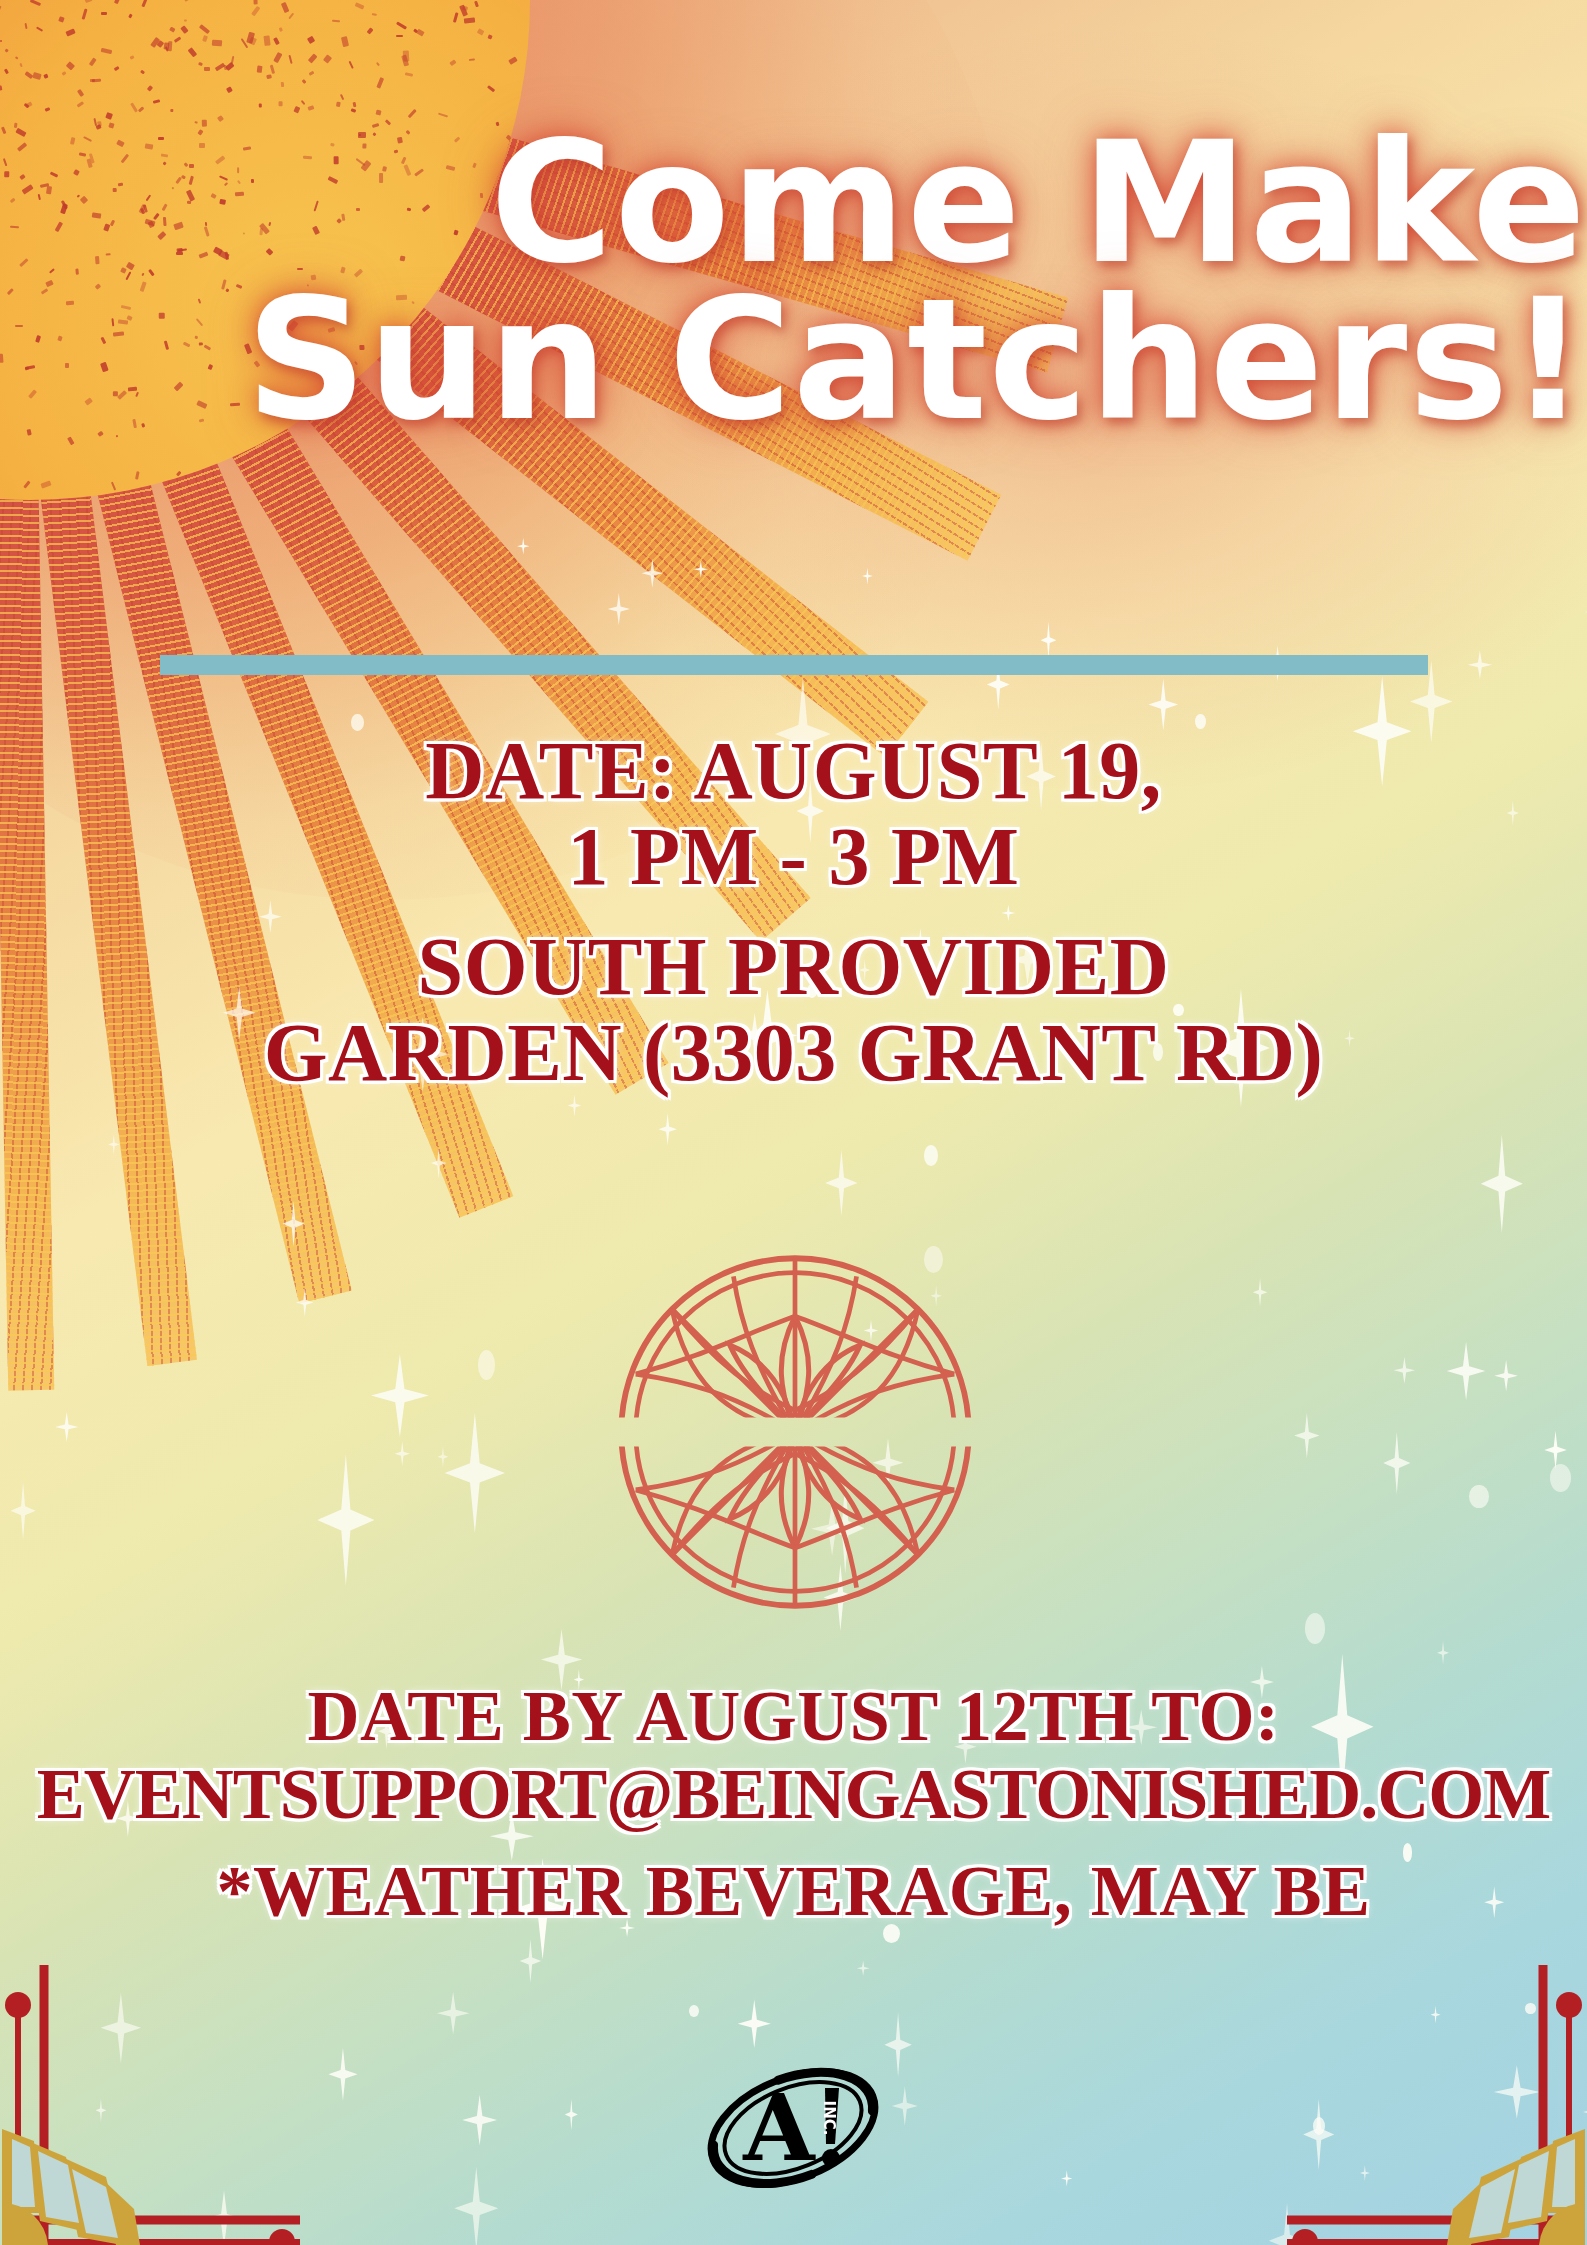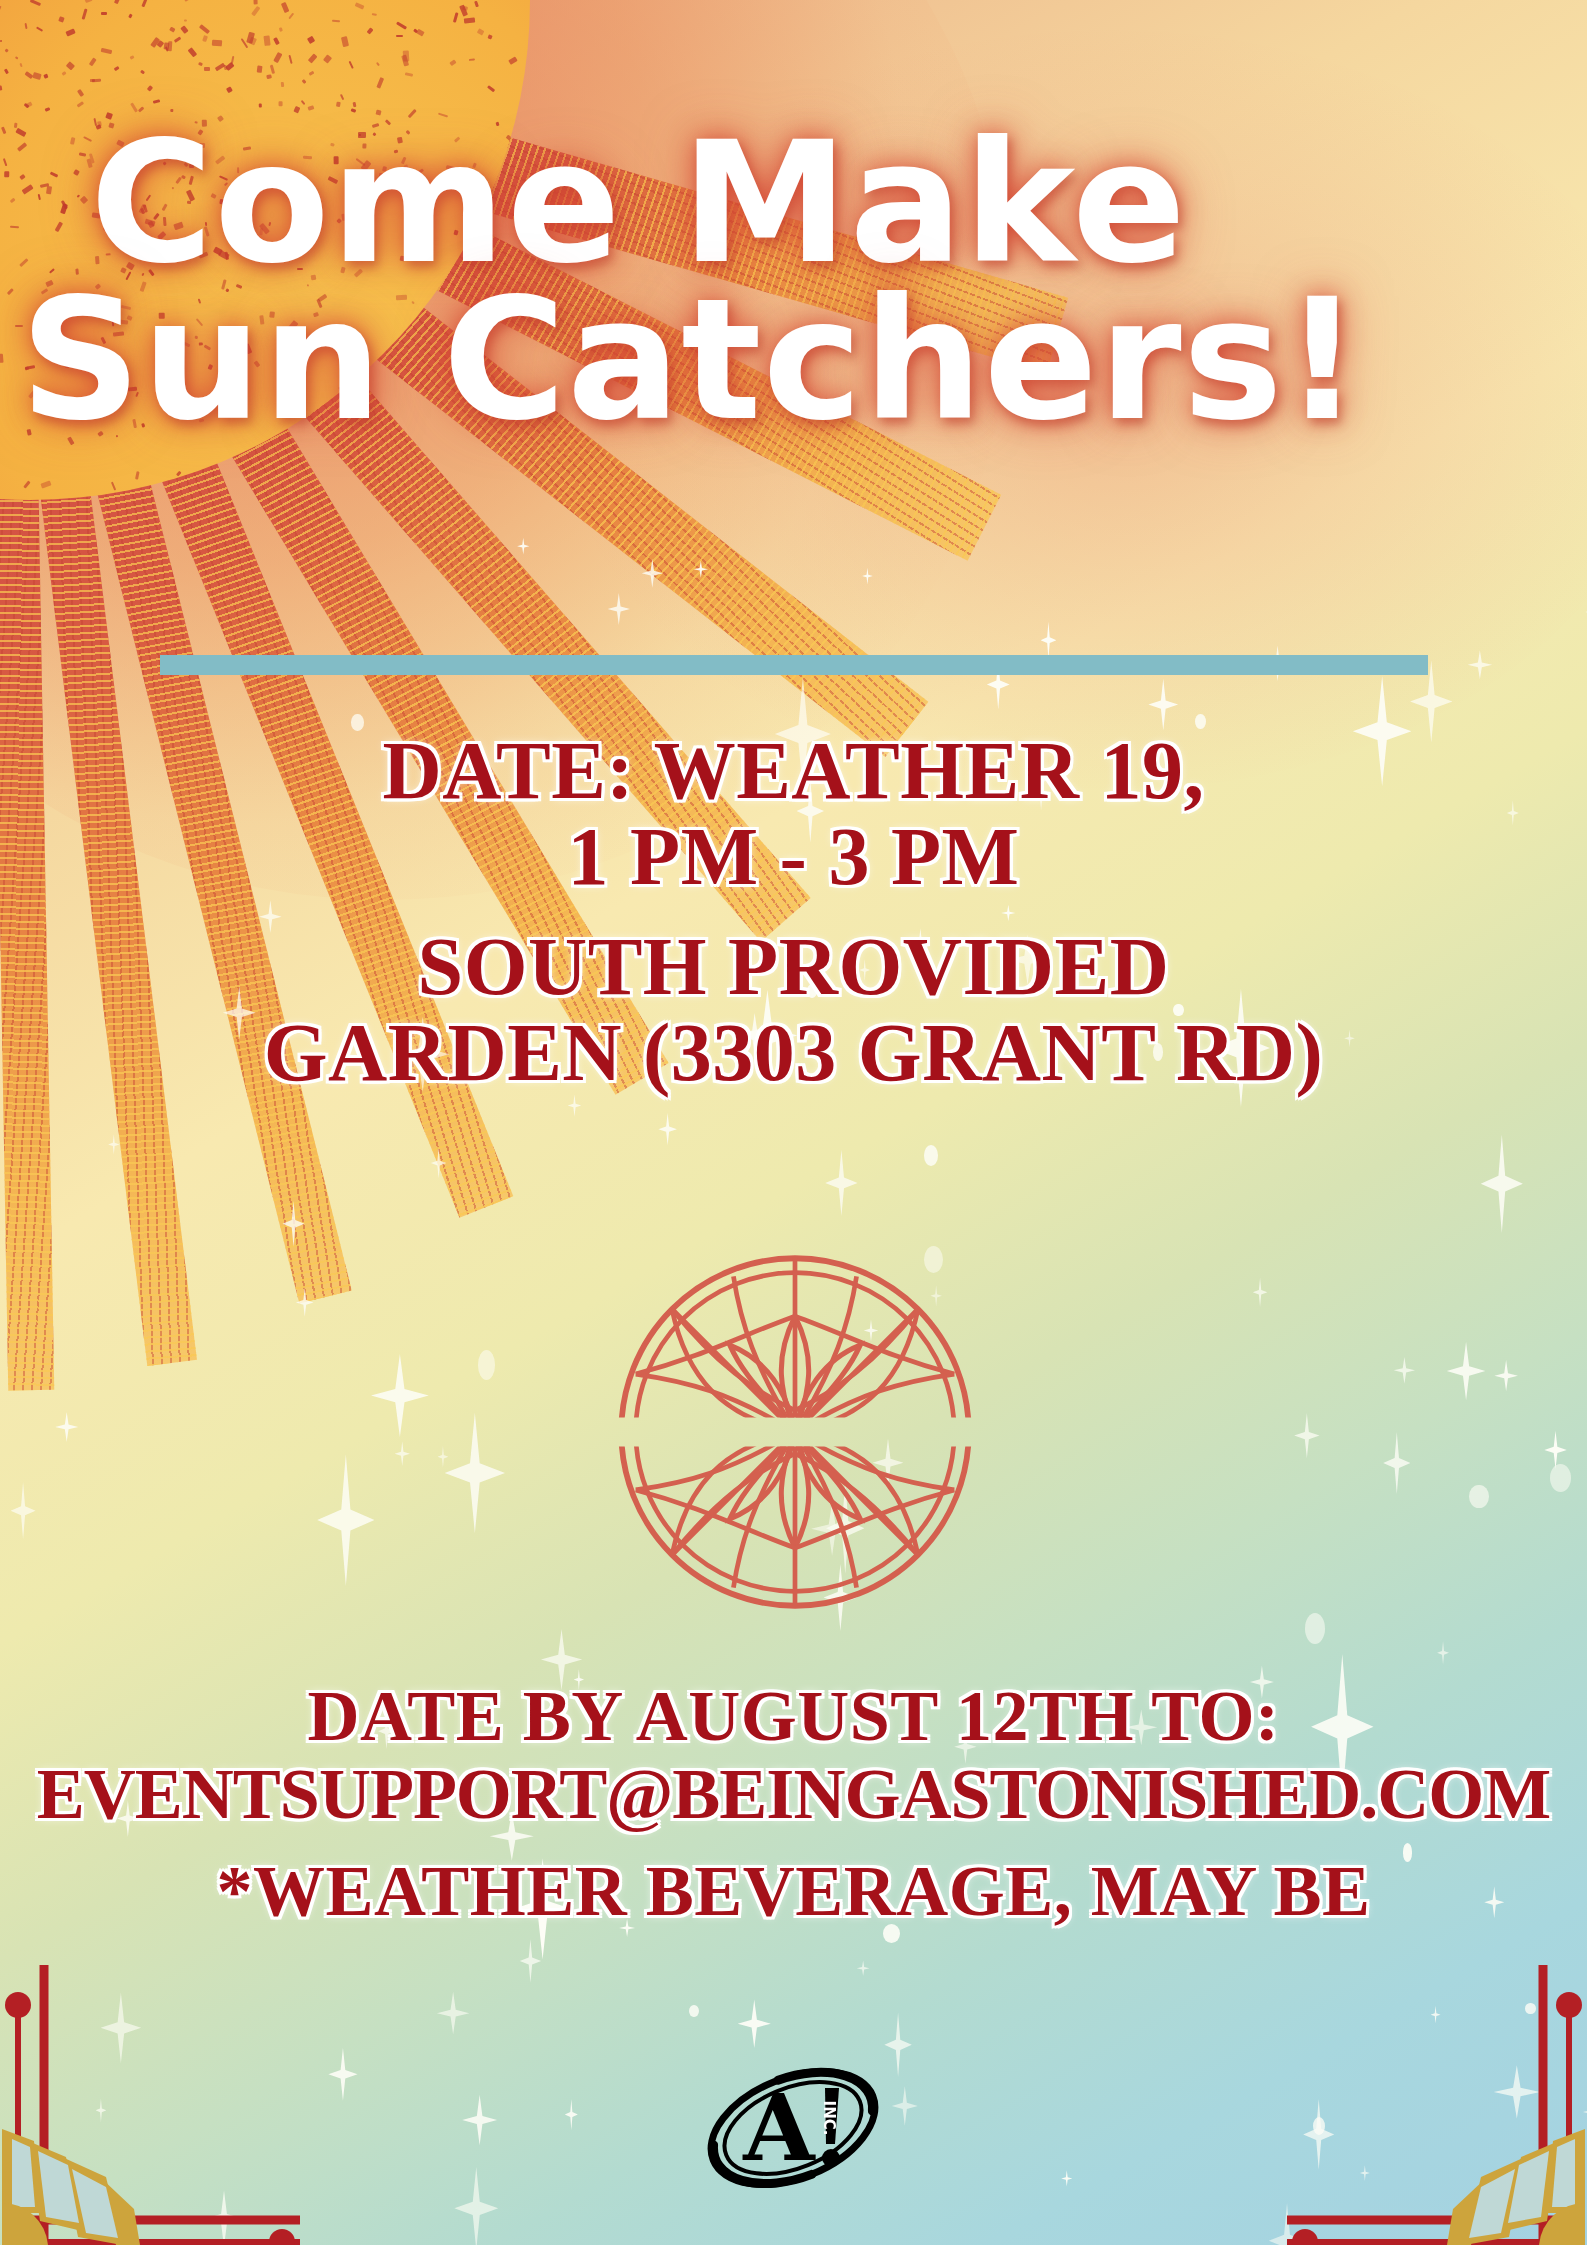--- a/index.html
+++ b/index.html
@@ -88,21 +88,21 @@
   
   #content {
     position:absolute; left:0; top:0;
     width:1587px; height:2245px;
   }
 
   #title-block {
     position:absolute;
     left:0; top:118px;
     width:1587px;
-    text-align:left;
+    text-align:right;
   }
   .title-line {
     font-family:"DejaVu Sans", sans-serif;
     font-weight:700;
     font-size:168px;
     line-height:1.02;
     color:#ffffff;
     letter-spacing:1px;
     text-shadow:
       0 0 26px rgba(214,72,52,.85),
@@ -636,21 +636,21 @@
   <div id="content">
 
     <div id="title-block">
       <div class="title-line" id="title-line-1">Come Make</div>
       <div class="title-line" id="title-line-2">Sun Catchers!</div>
     </div>
 
     <div id="divider"></div>
 
     <div id="event-details">
-      <div class="info-line" id="d1">DATE: WEATHER 19,</div>
+      <div class="info-line" id="d1">DATE: AUGUST 19,</div>
       <div class="info-line" id="d2">1 PM - 3 PM</div>
       <div class="info-line" id="d3">SOUTH PROVIDED</div>
       <div class="info-line" id="d4">GARDEN (3303 GRANT RD)</div>
     </div>
 
     <div id="ornament">
       <svg viewBox="0 0 200 200" xmlns="http://www.w3.org/2000/svg">
         <defs>
           <clipPath id="topHalf">
               <rect x="0" y="0" width="200" height="92"></rect>

